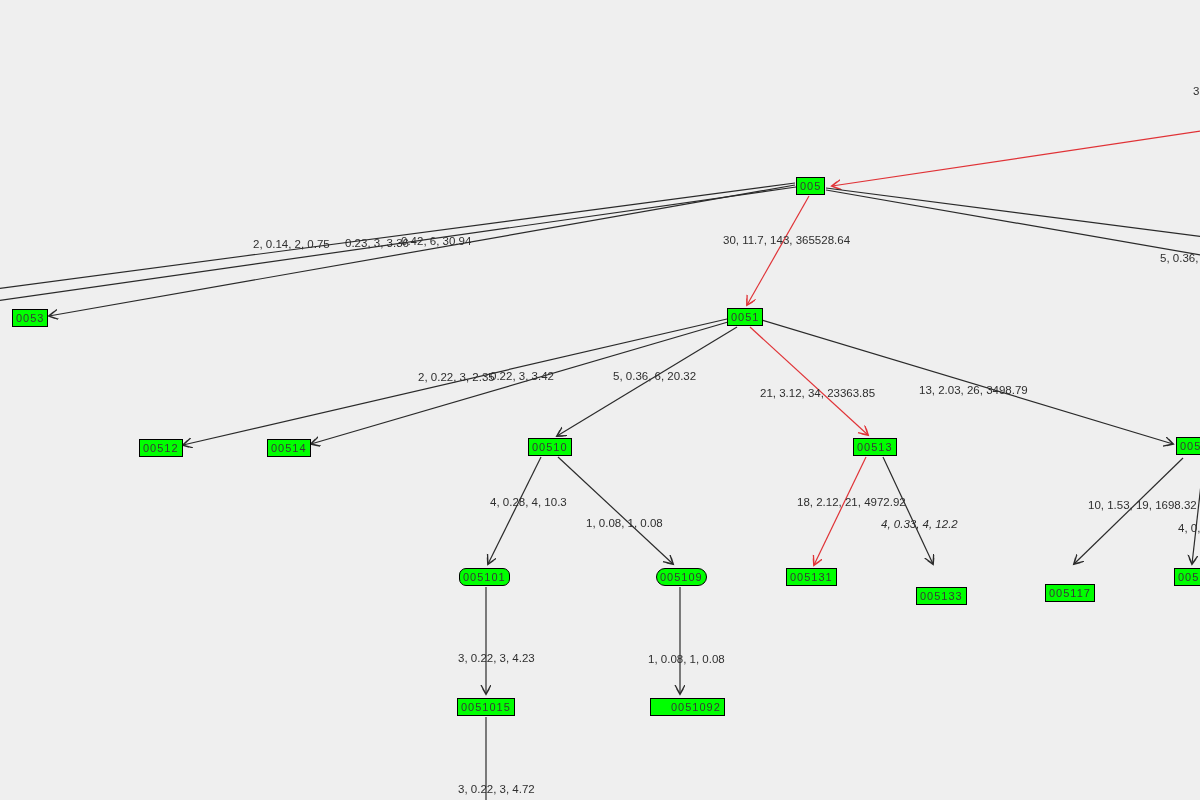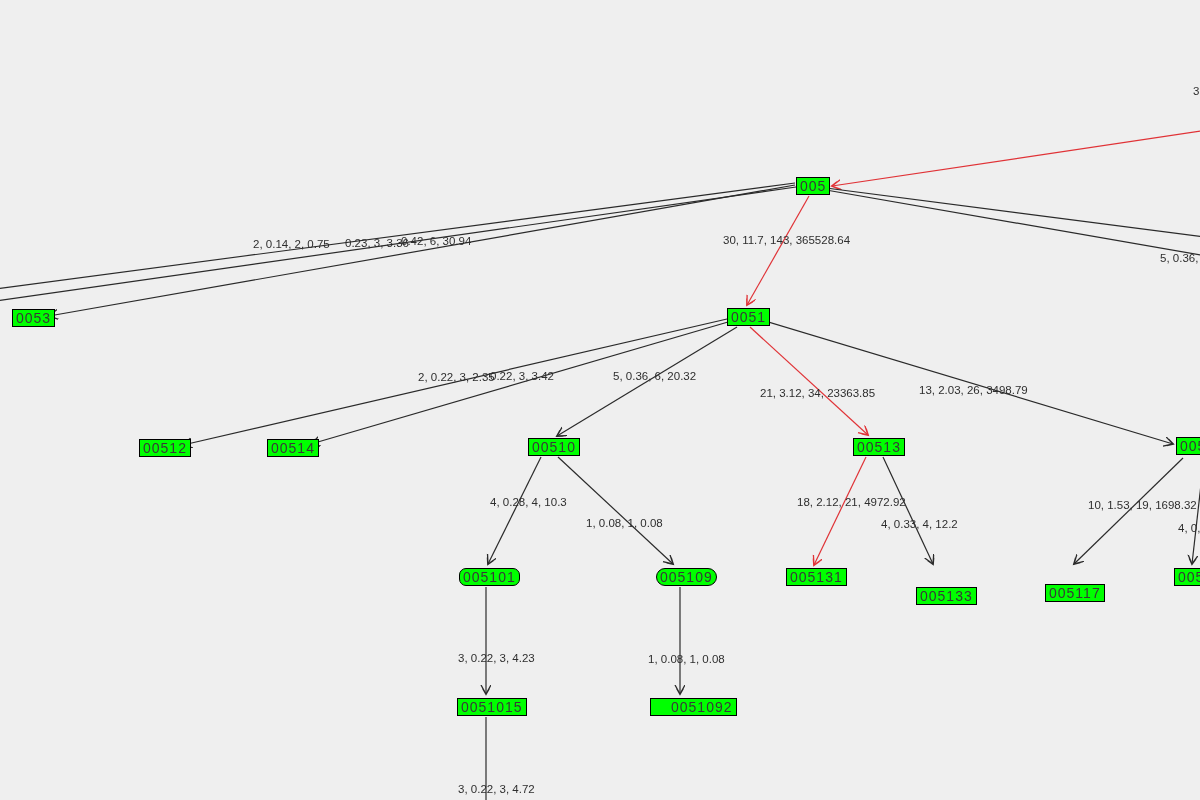--- a/index.html
+++ b/index.html
@@ -4,21 +4,21 @@
 <style>
   html,body{margin:0;padding:0;}
   body{font-family:"Liberation Sans",sans-serif;background:var(--bg,#efefef);}
   .canvas{position:relative;width:1200px;height:800px;overflow:hidden;background:var(--bg,#efefef);}
   .edges{position:absolute;left:0;top:0;width:1200px;height:800px;}
   .e{stroke:var(--edge,#2a2a2a);stroke-width:1.2;fill:none;}
   .er{stroke:var(--redge,#e03236);stroke-width:1.2;fill:none;}
   .ah{fill:none;stroke:var(--edge,#2a2a2a);stroke-width:1.3;}
   .ahr{fill:none;stroke:var(--redge,#e03236);stroke-width:1.3;}
   .node{position:absolute;background:var(--nodefill,#00ff00);border:1px solid var(--nodeborder,#000);
-        color:#383838;font-size:14px;letter-spacing:1px;text-align:center;
+        color:#383838;font-size:11px;letter-spacing:1px;text-align:center;
         height:16px;line-height:16px;padding:0 3px;white-space:nowrap;}
   .elabel{position:absolute;color:#2e2e2e;font-size:11.5px;white-space:pre;}
 </style>
 </head>
 <body>
 
 <div class="canvas">
 
   <svg class="edges" viewBox="0 0 1200 800" xmlns="http://www.w3.org/2000/svg">
     <defs>
@@ -81,20 +81,20 @@
   <div class="elabel" style="left:1160px;top:252px;">5, 0.36,</div>
   <div class="elabel" style="left:1193px;top:85px;">3</div>
   <div class="elabel" style="left:418px;top:371px;">2, 0.22, 3, 2.35</div>
   <div class="elabel" style="left:490px;top:370px;">0.22, 3, 3.42</div>
   <div class="elabel" style="left:613px;top:370px;">5, 0.36, 6, 20.32</div>
   <div class="elabel" style="left:760px;top:387px;">21, 3.12, 34, 23363.85</div>
   <div class="elabel" style="left:919px;top:384px;">13, 2.03, 26, 3498.79</div>
   <div class="elabel" style="left:490px;top:496px;">4, 0.28, 4, 10.3</div>
   <div class="elabel" style="left:586px;top:517px;">1, 0.08, 1, 0.08</div>
   <div class="elabel" style="left:797px;top:496px;">18, 2.12, 21, 4972.92</div>
-  <div class="elabel" style="left:881px;top:518px;">4, 0.33, 4, 12.2</div>
+  <div class="elabel" style="left:881px;top:518px;font-style:italic;">4, 0.33, 4, 12.2</div>
   <div class="elabel" style="left:1088px;top:499px;">10, 1.53, 19, 1698.32</div>
   <div class="elabel" style="left:1178px;top:522px;">4, 0,</div>
   <div class="elabel" style="left:458px;top:652px;">3, 0.22, 3, 4.23</div>
   <div class="elabel" style="left:648px;top:653px;">1, 0.08, 1, 0.08</div>
   <div class="elabel" style="left:458px;top:783px;">3, 0.22, 3, 4.72</div>
 
 </div>
 
 </body></html>

